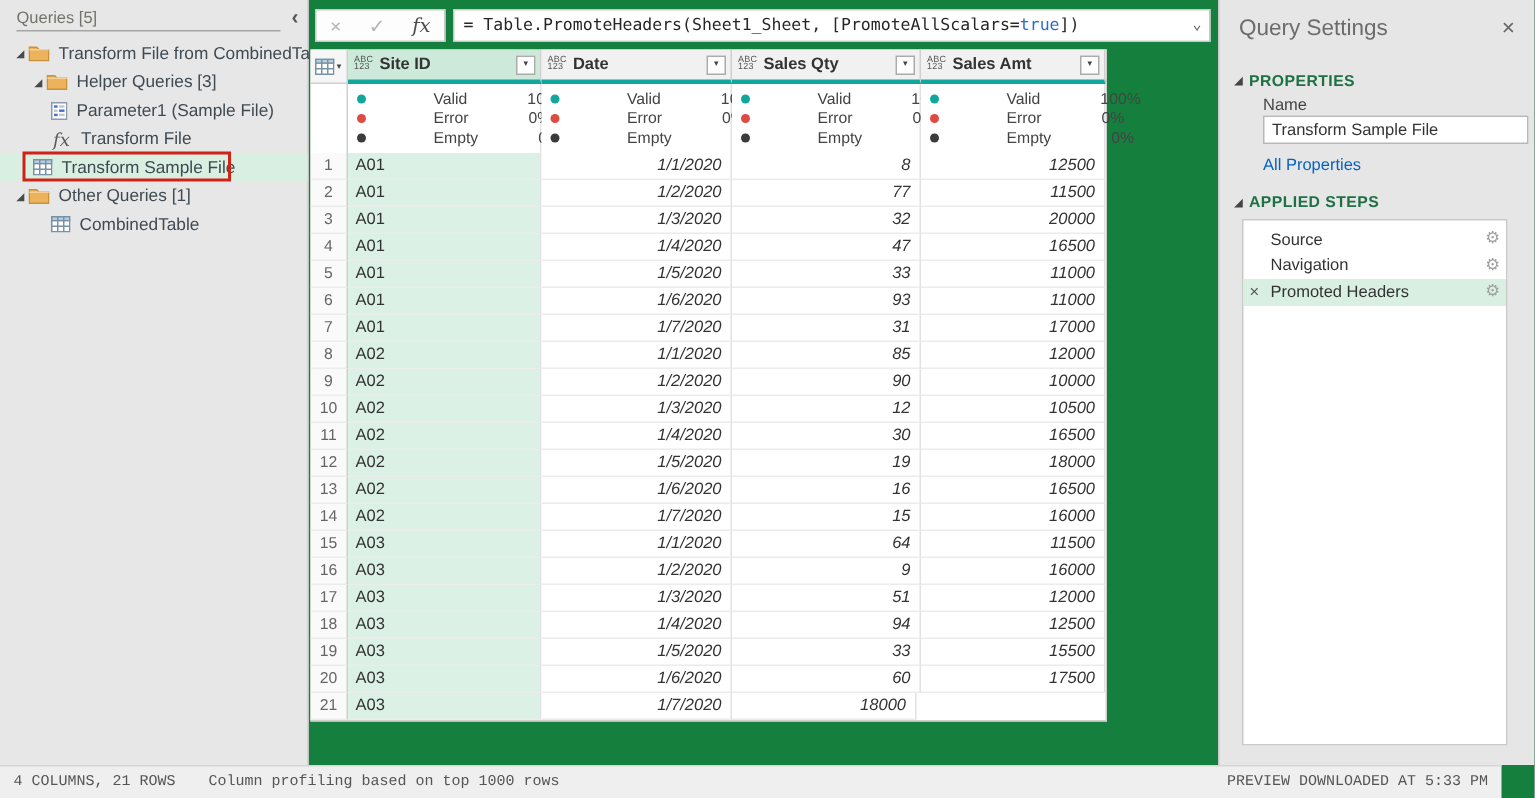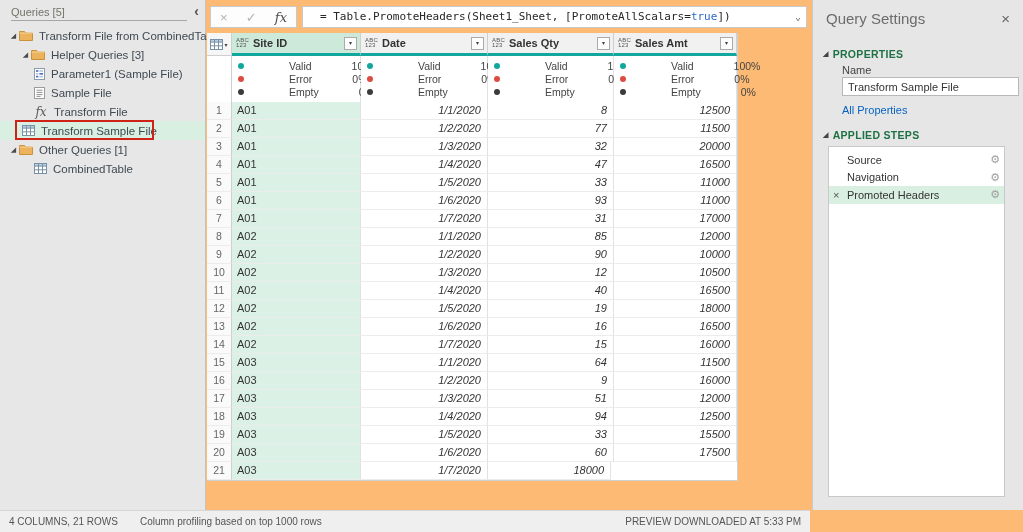--- a/index.html
+++ b/index.html
@@ -1,19 +1,19 @@
 <!DOCTYPE html>
 <html><head>
 <meta charset="utf-8">
 <style>
   * { margin:0; padding:0; box-sizing:border-box; }
   html,body { background:#bfbfbf; }
   .app {
     position:relative; width:1023px; height:532px; overflow:hidden;
-    background:#fdba74; font-family:"Liberation Sans", sans-serif;
+    background:#15803d; font-family:"Liberation Sans", sans-serif;
     color:#3f4a52; font-size:11px; -webkit-font-smoothing:antialiased;
   }
 
   
   .sidebar { position:absolute; left:0; top:0; width:206px; height:510px;
     background:#e7e7e7; border-right:1px solid #c3c3c3; }
   .sb-title { margin:6px 18px 2px 11px; padding-bottom:2px;
     border-bottom:1px solid #a6a6a6; color:#73736a; font-size:11px; }
   .sb-collapse { position:absolute; right:6px; top:4px; font-size:14px;
     font-weight:bold; color:#555; cursor:pointer; line-height:14px; }
@@ -35,21 +35,21 @@
   
   .main { position:absolute; left:207px; top:0; width:605px; height:510px; }
   .formula-bar { position:absolute; left:3px; top:6px; right:5px; height:22px;
     display:flex; gap:5px; }
   .fx-buttons { width:87px; height:22px; background:#fdfdfd; border:1px solid #c9c9c9;
     display:flex; align-items:center; justify-content:space-between; padding:0 9px; }
   .fxb-x, .fxb-check { color:#b3b3b3; font-size:13px; cursor:pointer; }
   .fxb-fx { font-family:"DejaVu Serif", serif; font-style:italic; font-size:13px; color:#4d4d4d; }
   .formula-input { flex:1; height:22px; background:#fff; border:1px solid #c9c9c9;
     font-family:"DejaVu Sans Mono", monospace; font-size:11px; line-height:20px;
-    padding:0 18px 0 17px; color:#262626; position:relative; white-space:nowrap; overflow:hidden; }
+    padding:0 18px 0 6px; color:#262626; position:relative; white-space:nowrap; overflow:hidden; }
   .formula-input .kw { color:#2b6cc8; }
   .formula-dropdown { position:absolute; right:5px; top:0; line-height:20px;
     font-size:10px; color:#555; cursor:pointer; }
 
   
   .grid { position:absolute; left:0; top:33px; background:#fff;
     border-right:1px solid #d0d0d0; border-bottom:1px solid #d0d0d0; }
   .hrow { display:flex; height:23px; }
   .corner { width:25px; background:#f6f6f6; border-right:1px solid #cfcfcf;
     border-bottom:1px solid #cfcfcf; display:flex; align-items:center;
@@ -106,23 +106,23 @@
   .qs-allprops { position:absolute; left:29px; top:104px; color:#0563c1; cursor:pointer; }
   .steps-box { position:absolute; left:15px; top:146px; width:177px; height:351px;
     background:#fff; border:1px solid #c9c9c9; padding-top:4px; }
   .step { height:17.5px; display:flex; align-items:center; padding:0 4px 0 18px;
     color:#333; font-size:11px; cursor:pointer; position:relative; }
   .step.selected { background:#d9efe2; padding-left:4px; }
   .step-del { width:14px; color:#555; font-size:11px; margin-right:0; }
   .gear { margin-left:auto; color:#a0a0a0; font-size:11px; line-height:11px; cursor:pointer; }
 
   
-  .statusbar { position:absolute; left:0; bottom:0; width:810px; height:22px;
+  .statusbar { position:absolute; left:0; bottom:0; width:1001px; height:22px;
     background:#efefef; border-top:1px solid #d6d6d6; display:flex; align-items:center;
-    font-size:10px; color:#555; padding:0 9px; }
+    font-size:10px; color:#555; padding:0 9px;font-family:Liberation Mono, monospace; }
   .sb-sec { margin-left:22px; }
   .sb-right { margin-left:auto; }
 
   svg { display:block; }
 </style>
 </head>
 <body>
 
 <div class="app">
 
@@ -161,29 +161,20 @@
               <rect x="5.4" y="2.2" width="3.6" height="1.6" fill="#b9c6d8"></rect>
               <rect x="2" y="5" width="2.4" height="1.6" fill="#b9c6d8"></rect>
               <rect x="5.4" y="5" width="3.6" height="1.6" fill="#4472c4"></rect>
               <rect x="2" y="7.8" width="2.4" height="1.6" fill="#4472c4"></rect>
               <rect x="5.4" y="7.8" width="3.6" height="1.6" fill="#b9c6d8"></rect>
             </svg>
         </span>
         <span>Parameter1 (Sample File)</span>
       </div>
 
-      <div class="titem ind2">
-        <span class="ticon">
-          <svg width="11" height="12" viewBox="0 0 11 12">
-              <rect x="0.5" y="0.5" width="10" height="11" fill="#fff" stroke="#9b9b9b"></rect>
-              <path d="M2.5 3.2 h6 M2.5 5.4 h6 M2.5 7.6 h6 M2.5 9.4 h4" stroke="#8f8f8f" stroke-width="1"></path>
-            </svg>
-        </span>
-        <span>Sample File</span>
-      </div>
 
       <div class="titem ind2">
         <span class="ticon">
             <span class="fx-glyph">fx</span>
           </span>
         <span>Transform File</span>
       </div>
 
       <div class="titem ind1 selected">
         <span class="ticon">
@@ -426,21 +417,21 @@
             <div class="c rn">10</div>
             <div class="c col0 sel">A02</div>
             <div class="c col1 num">1/3/2020</div>
             <div class="c col2 num">12</div>
             <div class="c col3 num">10500</div>
           </div>
           <div class="trow">
             <div class="c rn">11</div>
             <div class="c col0 sel">A02</div>
             <div class="c col1 num">1/4/2020</div>
-            <div class="c col2 num">40</div>
+            <div class="c col2 num">30</div>
             <div class="c col3 num">16500</div>
           </div>
           <div class="trow">
             <div class="c rn">12</div>
             <div class="c col0 sel">A02</div>
             <div class="c col1 num">1/5/2020</div>
             <div class="c col2 num">19</div>
             <div class="c col3 num">18000</div>
           </div>
           <div class="trow">

